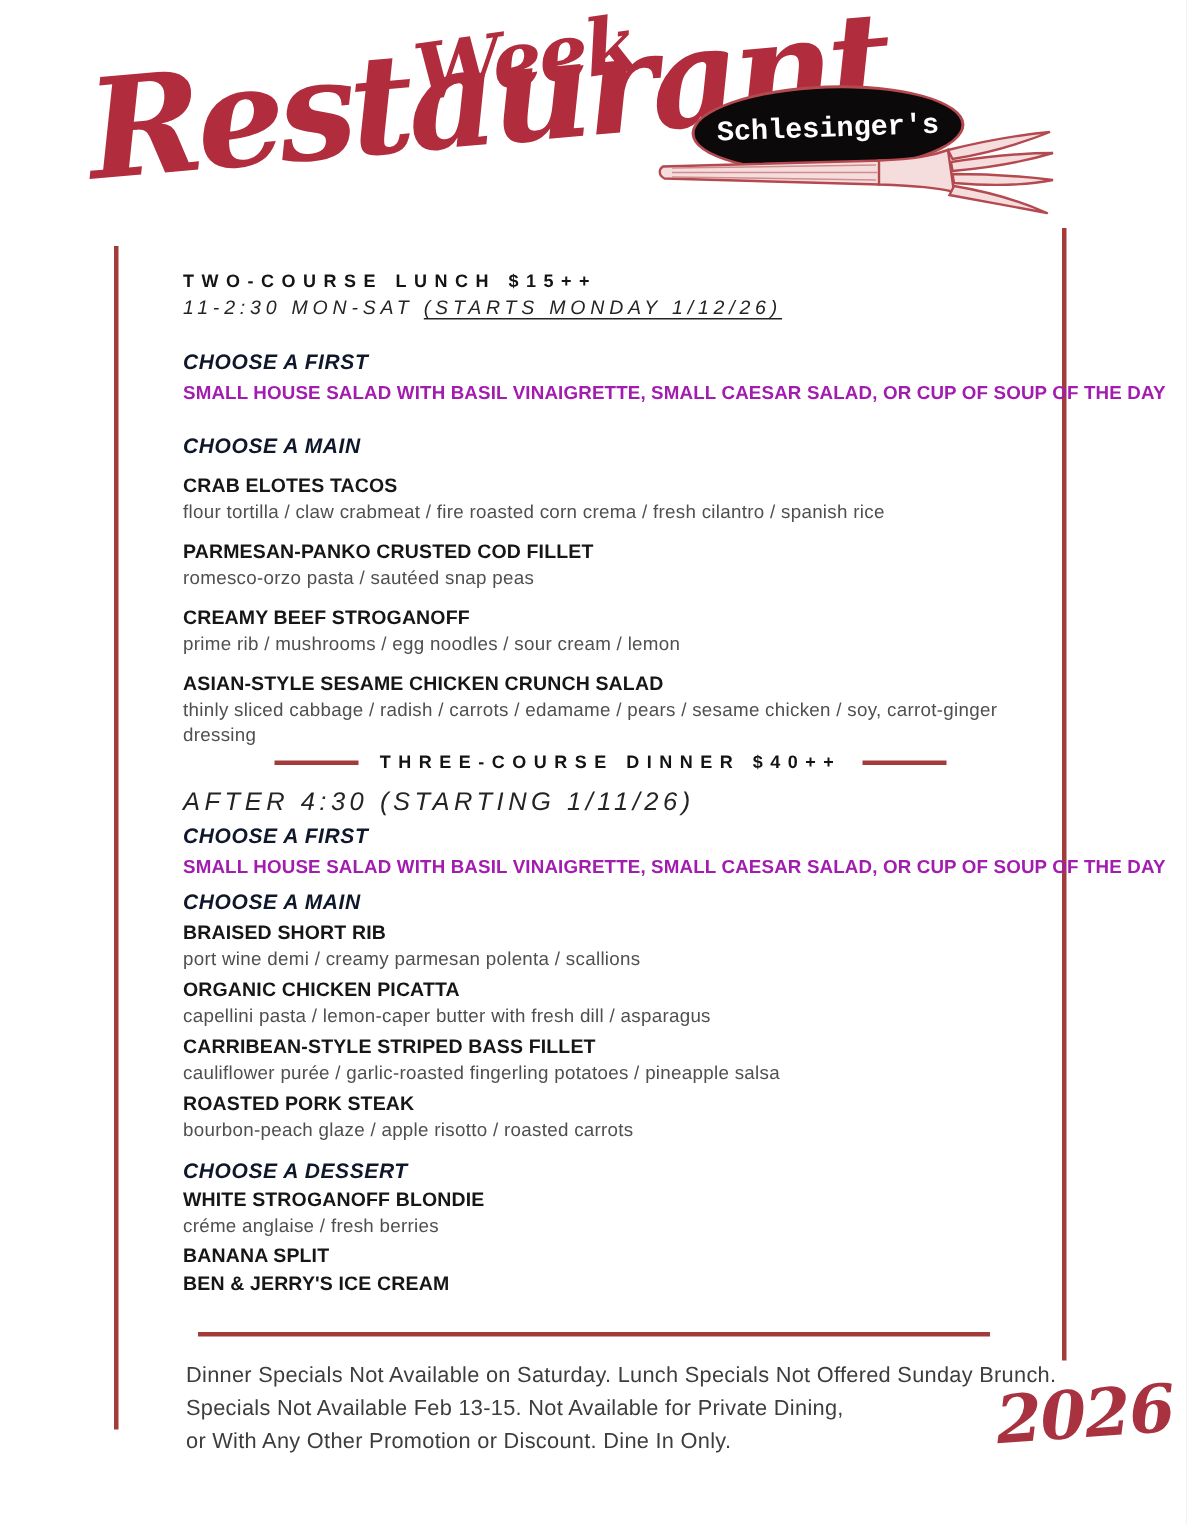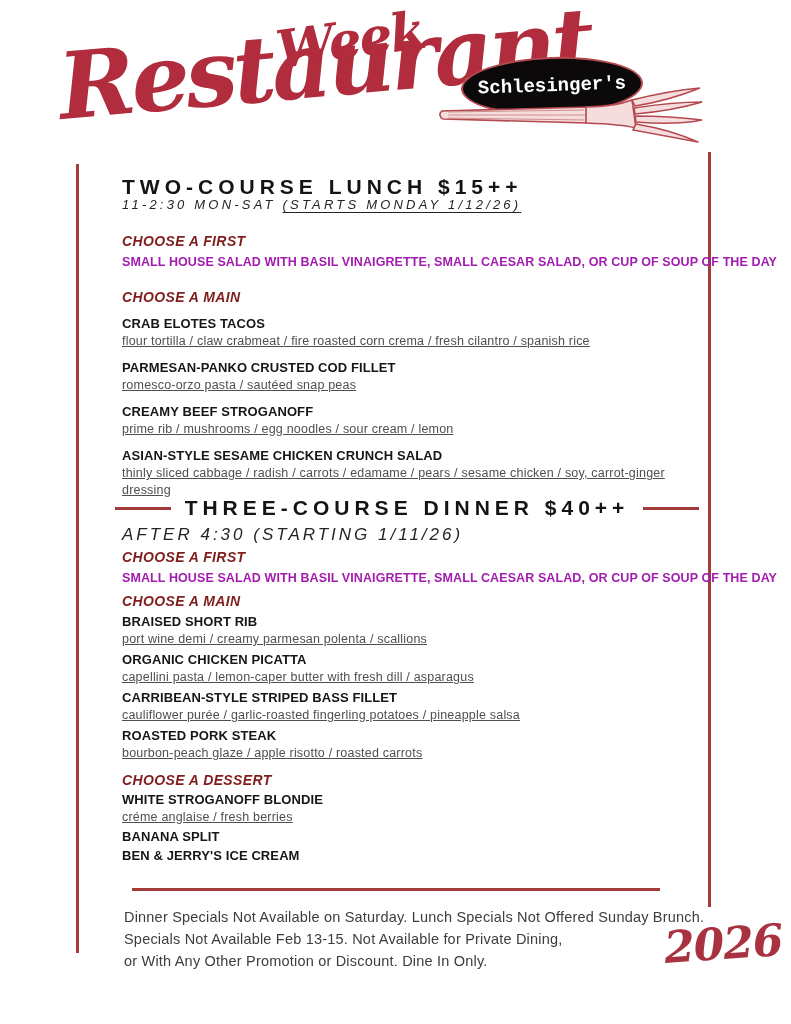--- a/index.html
+++ b/index.html
@@ -23,30 +23,30 @@
   .fork{position:absolute;left:436px;top:84px;width:270px;height:64px;}
   
   .rule-v{position:absolute;width:3px;background:#a43b3b;}
   .rule-left{left:76px;top:164px;height:789px;}
   .rule-right{left:708px;top:152px;height:755px;}
   .bottom-rule{position:absolute;left:132px;top:888px;width:528px;height:3px;background:#a43b3b;}
   
   .sec{position:absolute;left:122px;width:570px;}
   .sec-lunch{top:178px;}
   .sec-dinner{top:498px;}
-  .menu-title{font-weight:700;font-size:21px;line-height:18px;letter-spacing:5px;color:#141414;white-space:nowrap;}
+  .menu-title{font-weight:700;font-size:12px;line-height:18px;letter-spacing:5px;color:#141414;white-space:nowrap;}
   .menu-sub{margin-top:0;font-style:italic;font-size:13px;line-height:17px;letter-spacing:3.2px;color:#242424;white-space:nowrap;}
   .menu-sub .u{text-decoration:underline;text-underline-offset:3px;}
   .dinner-head{height:20px;display:flex;align-items:center;justify-content:center;gap:14px;}
   .dash{width:56px;height:3px;background:#a43b3b;flex:0 0 auto;}
   .dinner-sub{margin-top:8px;text-align:left;font-style:italic;font-size:17px;line-height:17px;letter-spacing:3px;color:#242424;}
-  .course-label{font-style:italic;font-weight:700;font-size:14px;line-height:17px;letter-spacing:.4px;color:#7f1d1d;}
+  .course-label{font-style:italic;font-weight:700;font-size:14px;line-height:17px;letter-spacing:.4px;color:#0f172a;}
   .first-desc{font-weight:700;font-size:12.5px;line-height:17px;letter-spacing:.1px;color:#a21caf;white-space:nowrap;}
   .item-name{font-weight:700;font-size:13px;line-height:17px;color:#161616;letter-spacing:.1px;}
-  .item-desc{margin-top:1px;font-size:12.5px;line-height:17px;color:#4f4f4f;letter-spacing:.2px;text-decoration:underline;}
+  .item-desc{margin-top:1px;font-size:12.5px;line-height:17px;color:#4f4f4f;letter-spacing:.2px;}
   
   .sec-lunch .course-label.first{margin-top:20px;}
   .sec-lunch .first-desc{margin-top:4px;}
   .sec-lunch .course-label.main{margin-top:18px;}
   .sec-lunch .item{margin-top:9px;}
   .sec-lunch .item:first-of-type{margin-top:1px;}
   
   .sec-dinner .course-label.first{margin-top:6px;}
   .sec-dinner .first-desc{margin-top:4px;}
   .sec-dinner .course-label.main{margin-top:6px;}

